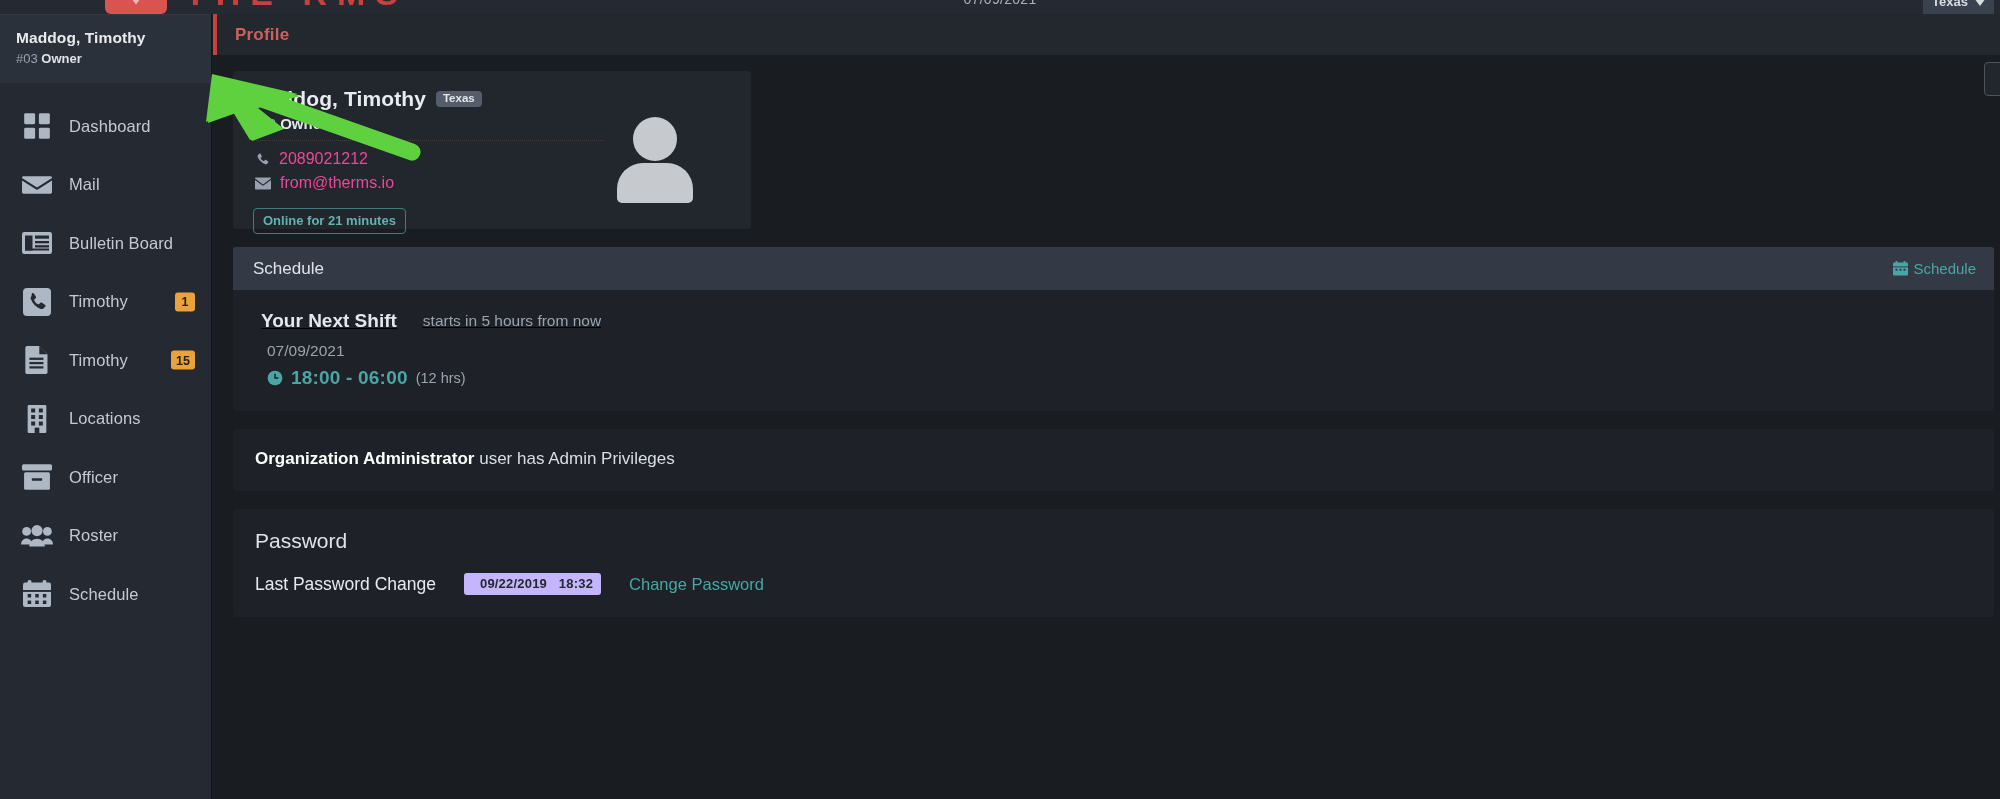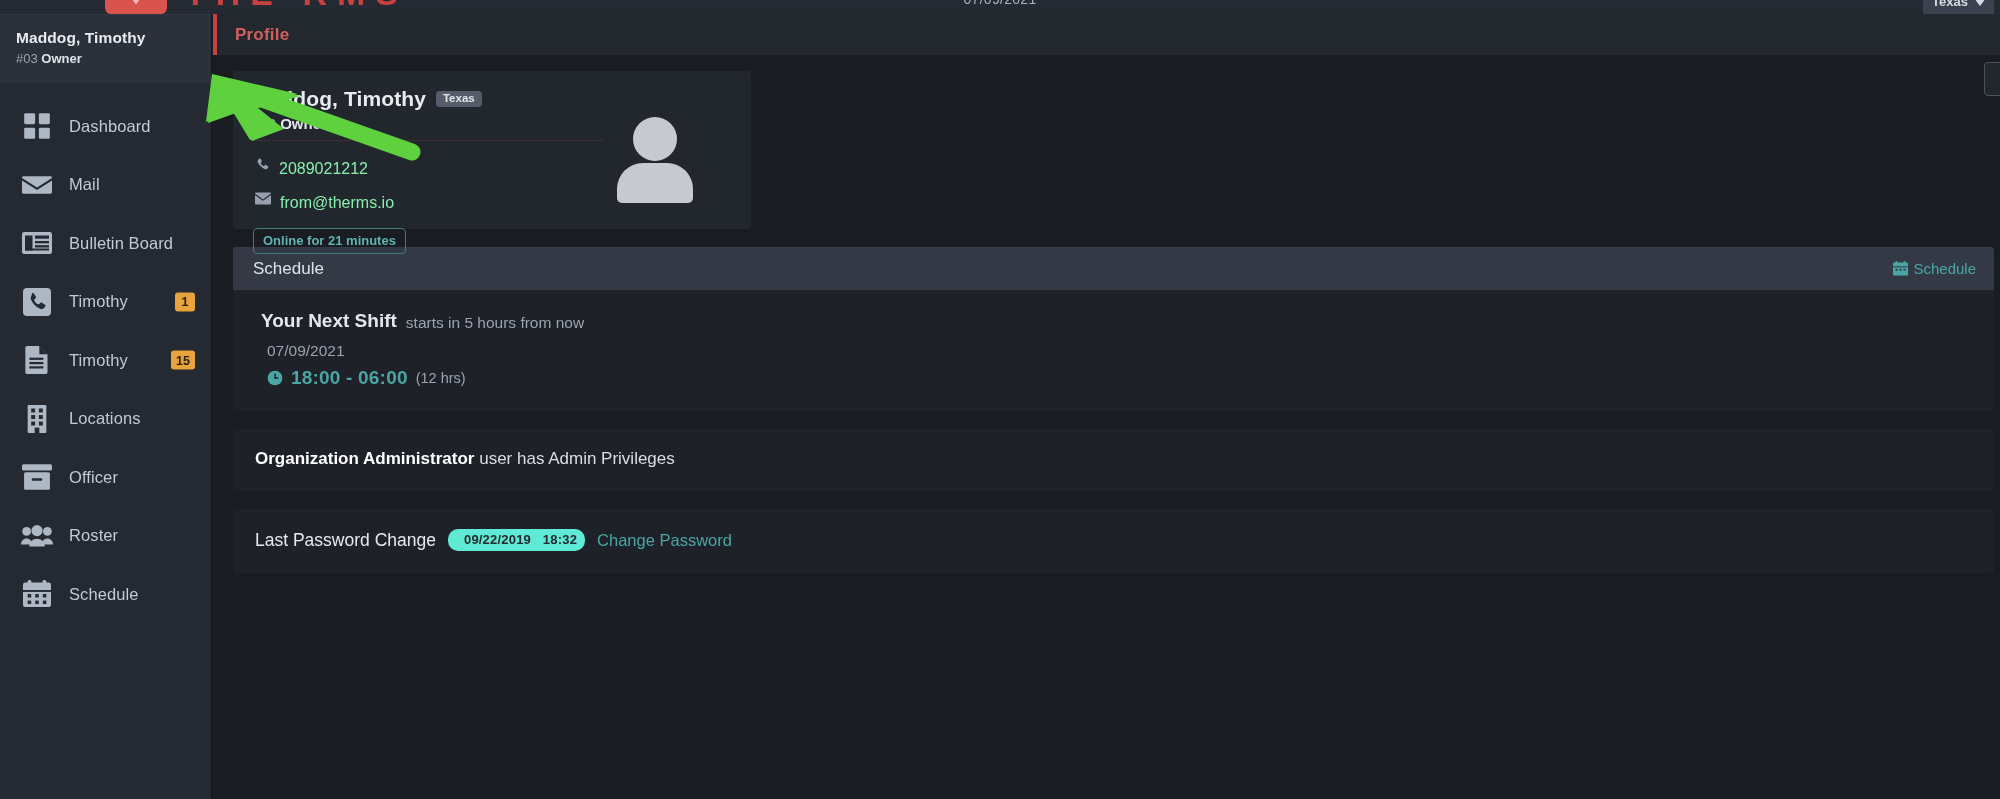--- a/index.html
+++ b/index.html
@@ -159,21 +159,21 @@
   .hr-dotted {
     margin: 8px 0 9px 2px; width: 350px; height: 0;
     border-top: 1px dotted #4a3a3c;
   }
   .contact-line {
     display: flex; align-items: center; gap: 9px;
     margin-left: 4px; margin-bottom: 6px;
     font-size: 16px;
   }
   .contact-icon { color: #97a0ac; display: flex; }
-  .contact-link { color: #86efac; text-decoration: none; cursor: pointer; margin-top: 10px; }
+  .contact-link { color: #ec4899; text-decoration: none; cursor: pointer; }
   .status-pill {
     display: inline-block;
     margin-top: 10px; margin-left: 2px;
     border: 1px solid #3f7d7c;
     color: #5fb3b0;
     font-size: 13px; font-weight: bold;
     padding: 4px 9px 5px; border-radius: 4px;
   }
   .avatar-box {
     position: absolute; right: 36px; top: 18px;
@@ -210,21 +210,21 @@
   .panel-head-title {
     font-size: 17px; color: #dfe3e9;
   }
   .panel-head-action {
     margin-left: auto;
     display: flex; align-items: center; gap: 5px;
     color: #4aa6a4; font-size: 15px; cursor: pointer;
   }
   .panel-body { padding: 20px 20px 22px 28px; }
 
-  .shift-title-row { display: flex; align-items: flex-end; gap: 9px; }
+  .shift-title-row { display: flex; align-items: center; gap: 26px; text-decoration: underline; }
   .shift-title {
     font-size: 19px; font-weight: bold; color: #e4e8ed;
   }
   .shift-subtitle { font-size: 15.5px; color: #9aa3b0; }
   .shift-date {
     margin-top: 10px; margin-left: 6px;
     font-size: 15.5px; color: #9aa3b0;
   }
   .shift-time-row {
     display: flex; align-items: center; gap: 8px;
@@ -246,26 +246,26 @@
     border-radius: 3px;
     padding: 20px 20px 22px 22px;
   }
   .admin-line { font-size: 17px; color: #d9dee4; }
   .admin-line b { color: #ffffff; font-weight: bold; }
 
   .pw-title {
     font-size: 21px; color: #dfe3e9; margin-bottom: 20px;
     font-weight: normal;
   }
-  .pw-row { display: flex; align-items: center; gap: 12px; }
+  .pw-row { display: flex; align-items: center; gap: 28px; }
   .pw-label { font-size: 17.5px; color: #e6eaef; }
   .pw-stamp {
-    background: #5eead4; color: #24282f;
+    background: #c4b5fd; color: #24282f;
     font-size: 13px; font-weight: bold;
-    padding: 3px 8px 4px; border-radius: 10px;
+    padding: 3px 8px 4px; border-radius: 3px;
     letter-spacing: .2px;
   }
   .pw-stamp span { margin-left: 8px; }
   .pw-link {
     font-size: 16.5px; color: #4aa6a4; cursor: pointer; text-decoration: none;
   }
 
   
   .edge-chip {
     position: absolute; right: -6px; top: 48px;
@@ -514,20 +514,21 @@
       </div>
 
       <div class="flat-panel">
         <div class="admin-line">
           <b>Organization Administrator</b>
           <span>user has Admin Privileges</span>
         </div>
       </div>
 
       <div class="flat-panel">
+        <div class="pw-title">Password</div>
         <div class="pw-row">
           <span class="pw-label">Last Password Change</span>
           <span class="pw-stamp">
             <span>09/22/2019</span>
             <span>18:32</span>
           </span>
           <a class="pw-link">Change Password</a>
         </div>
       </div>
 

